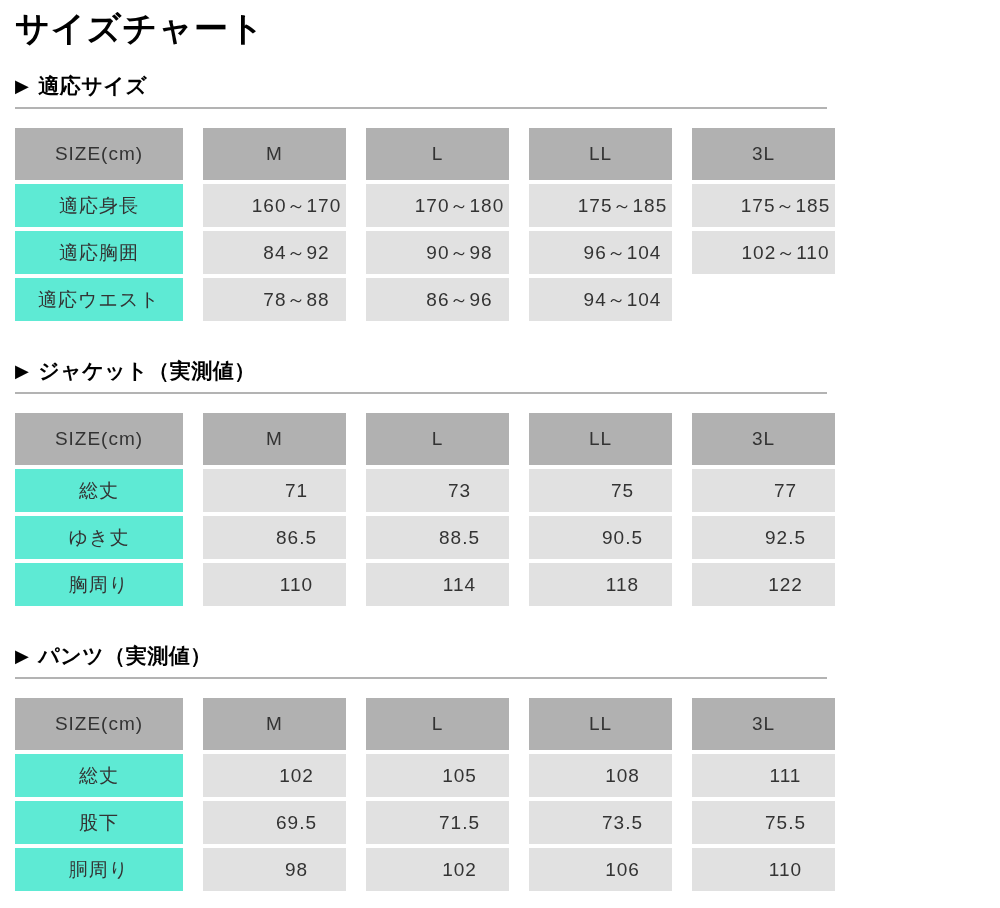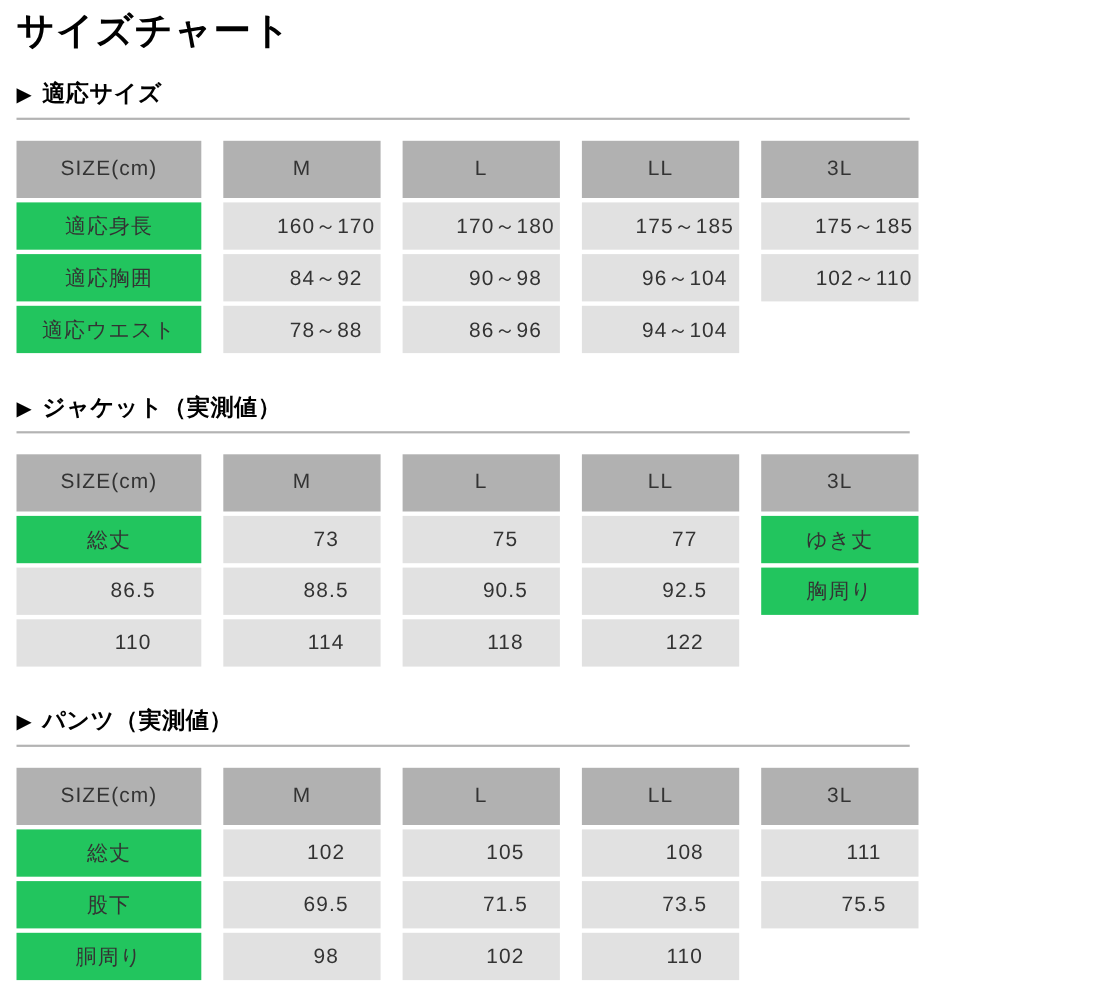--- a/index.html
+++ b/index.html
@@ -56,21 +56,21 @@
     font-size: 19px;
     letter-spacing: 1px;
     color: #333333;
     height: 43px;
   }
   .cell.head {
     background: #b1b1b1;
     height: 52px;
   }
   .cell.rowlabel {
-    background: #22c55e;
+    background: #5eead4;
     font-family: Liberation Mono, monospace;
   }
   .cell.data {
     background: #e1e1e1;
     padding-left: 44px;
   }
 </style>
 </head>
 <body>
 
@@ -115,20 +115,21 @@
       <span>ジャケット（実測値）</span>
     </div>
     <div class="size-table">
       <div class="cell head">SIZE(cm)</div>
       <div class="cell head">M</div>
       <div class="cell head">L</div>
       <div class="cell head">LL</div>
       <div class="cell head">3L</div>
 
       <div class="cell rowlabel">総丈</div>
+      <div class="cell data">71</div>
       <div class="cell data">73</div>
       <div class="cell data">75</div>
       <div class="cell data">77</div>
 
       <div class="cell rowlabel">ゆき丈</div>
       <div class="cell data">86.5</div>
       <div class="cell data">88.5</div>
       <div class="cell data">90.5</div>
       <div class="cell data">92.5</div>
 
@@ -160,17 +161,18 @@
 
       <div class="cell rowlabel">股下</div>
       <div class="cell data">69.5</div>
       <div class="cell data">71.5</div>
       <div class="cell data">73.5</div>
       <div class="cell data">75.5</div>
 
       <div class="cell rowlabel">胴周り</div>
       <div class="cell data">98</div>
       <div class="cell data">102</div>
+      <div class="cell data">106</div>
       <div class="cell data">110</div>
     </div>
   </div>
 
 </div>
 
 </body></html>

